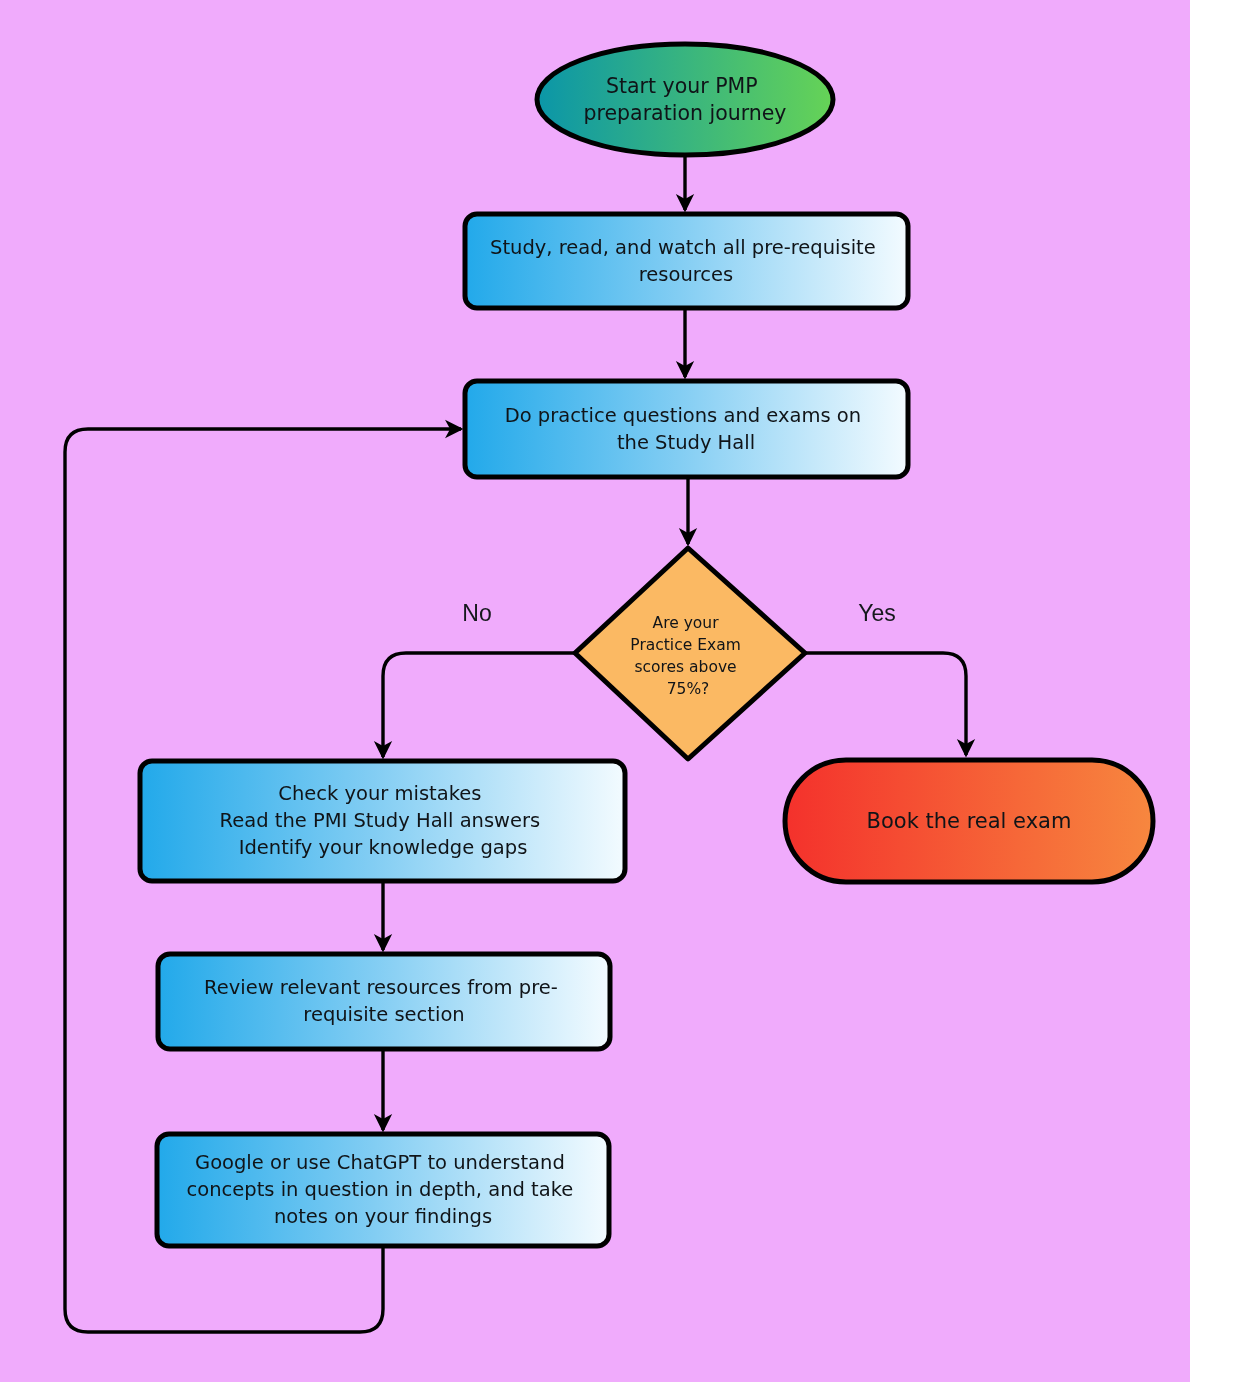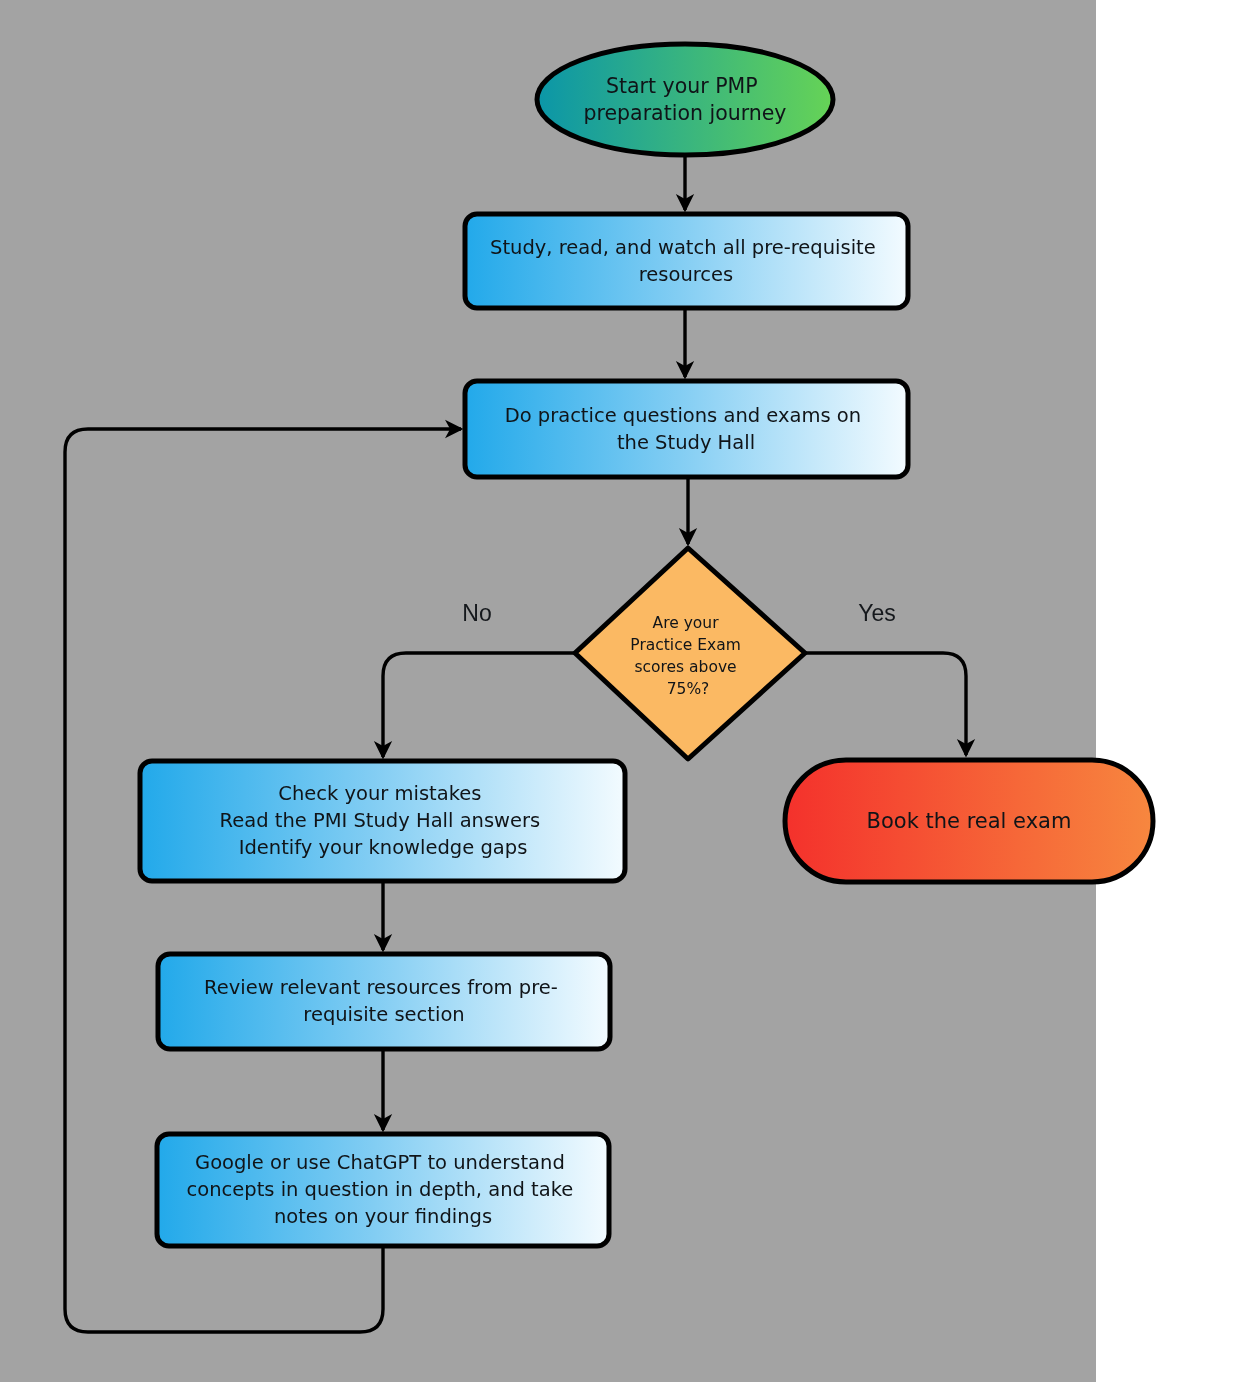--- a/index.html
+++ b/index.html
@@ -9,23 +9,23 @@
     background: #ffffff;
   }
   body {
     width: 1243px;
     height: 1382px;
     font-family: "DejaVu Sans", sans-serif;
     overflow: hidden;
   }
   #flowchart-root {
     position: relative;
-    width: 1096px;
+    width: 1190px;
     height: 1382px;
-    background: #a3a3a3;
+    background: #f0abfc;
   }
   svg#flow-svg {
     display: block;
     width: 1243px;
     height: 1382px;
   }
   .node-label {
     font-family: "DejaVu Sans", sans-serif;
     fill: #101418;
     text-anchor: middle;

